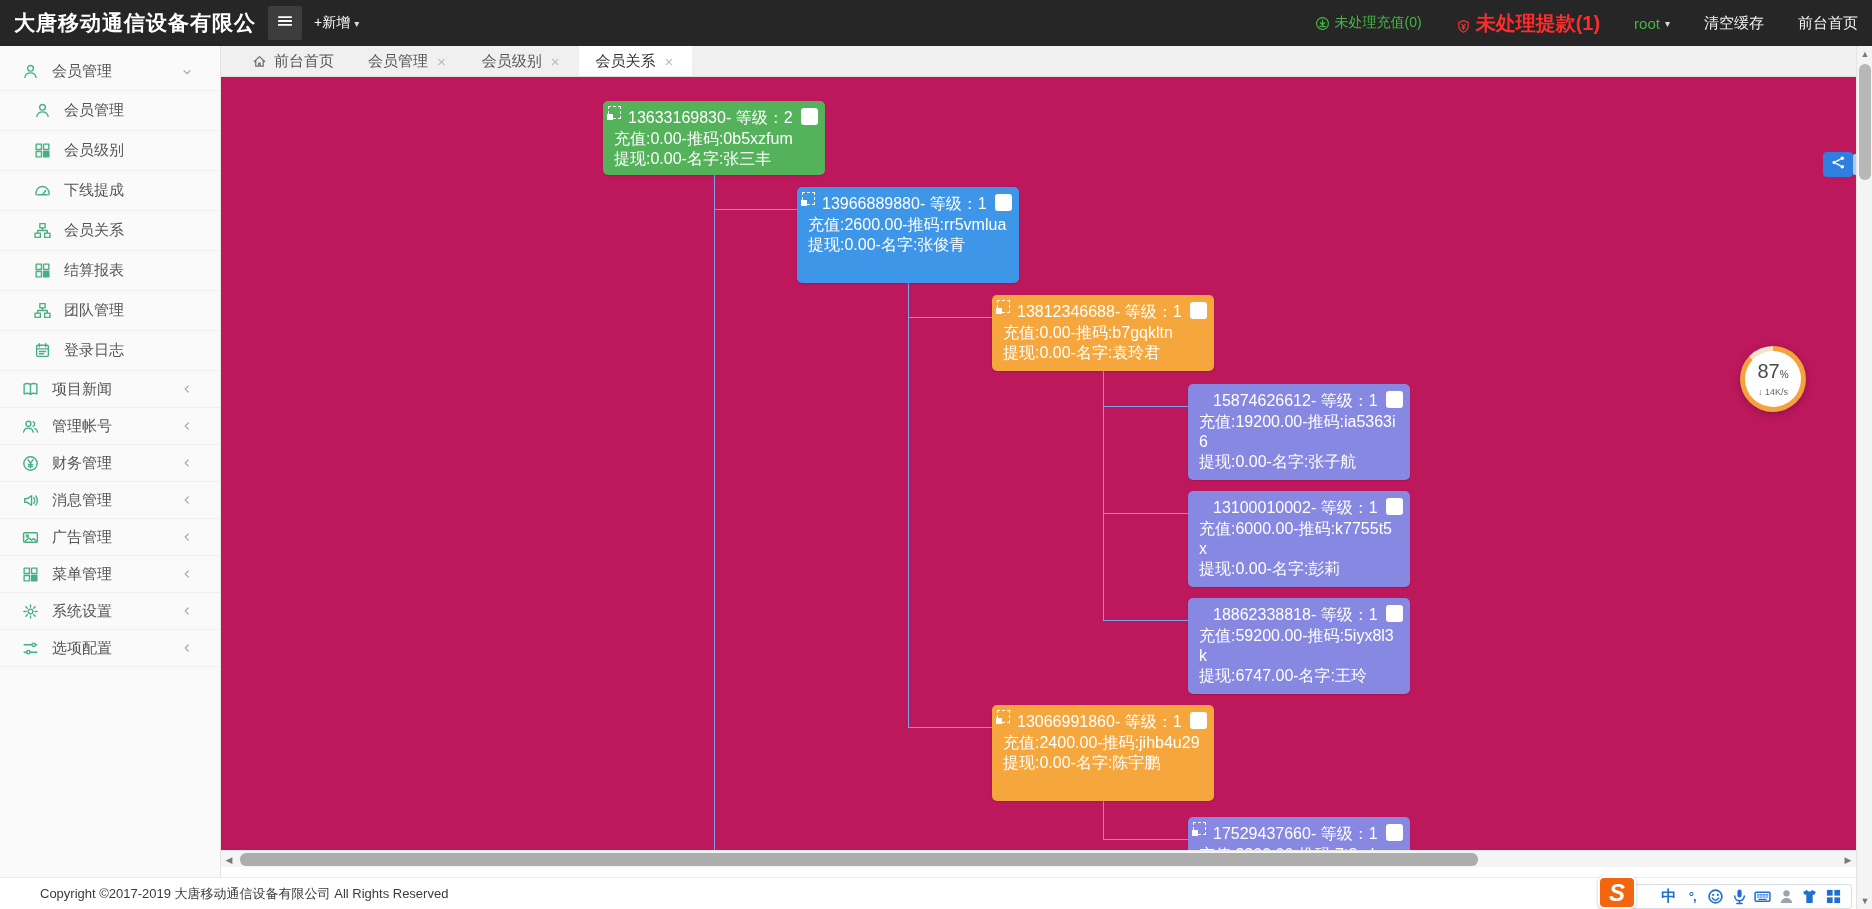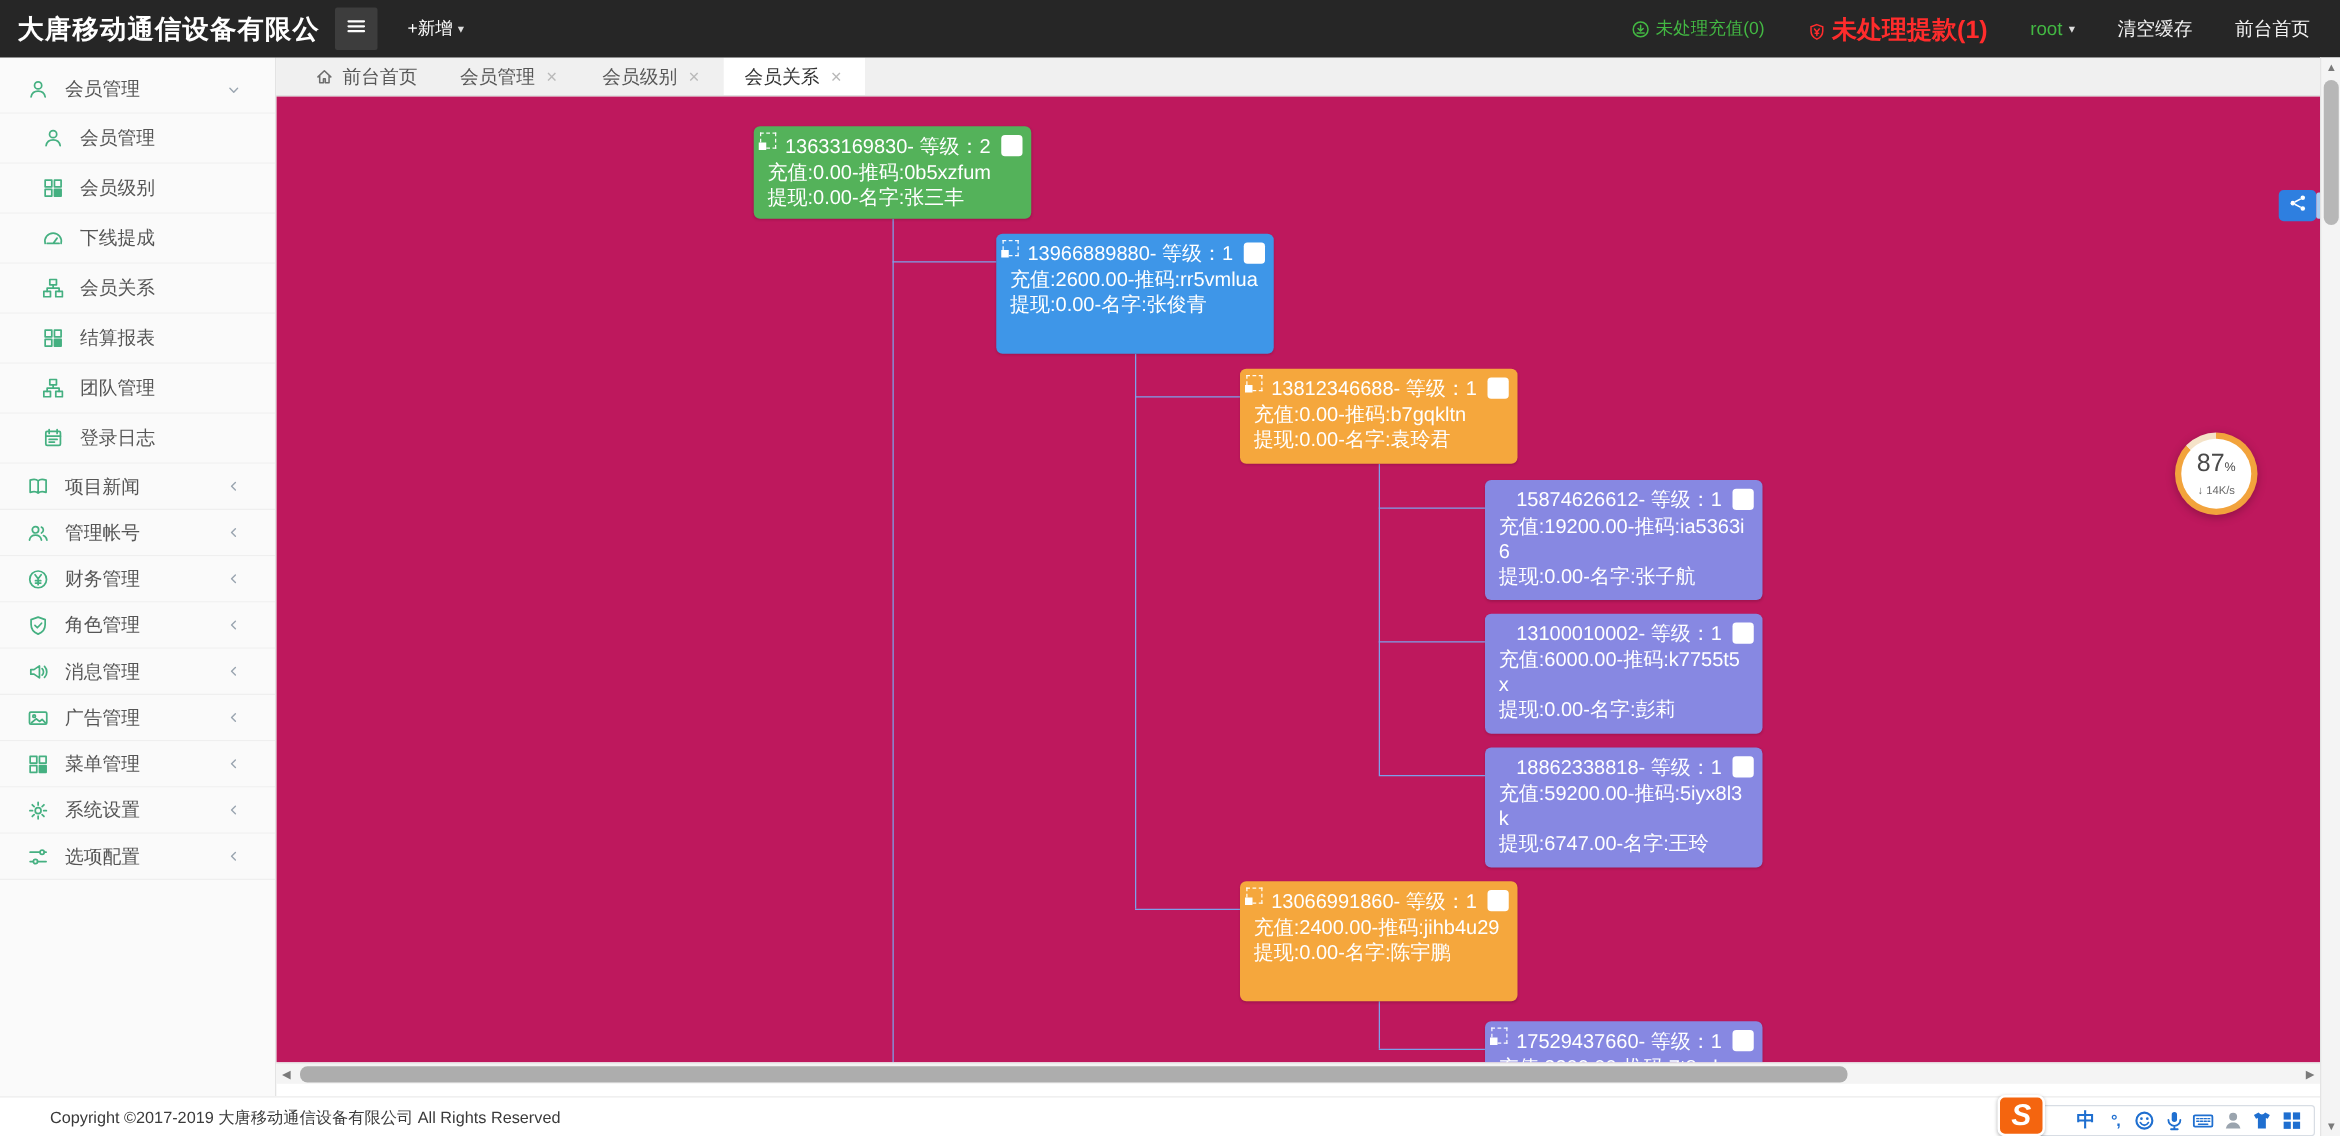--- a/index.html
+++ b/index.html
@@ -7,24 +7,24 @@
   #root{position:relative;width:1872px;height:909px;background:#fff;overflow:hidden;
         font-family:"Liberation Sans","DejaVu Sans",sans-serif;color:#333;}
 
   
   .topbar{position:absolute;left:0;top:0;width:1872px;height:46px;background:#262626;
           display:flex;align-items:center;z-index:40;}
   .tb-title{color:#fff;font-size:21px;font-weight:bold;margin-left:14px;letter-spacing:1px;white-space:nowrap;}
   .tb-burger{width:34px;height:34px;background:#3d3d3d;border-radius:2px;margin-left:12px;
              display:flex;align-items:center;justify-content:center;color:#fff;cursor:pointer;}
   .tb-burger svg{width:18px;height:18px;}
-  .tb-new{color:#fff;font-size:14px;margin-left:24px;cursor:pointer;display:flex;align-items:center;gap:4px;justify-content:flex-end;}
+  .tb-new{color:#fff;font-size:14px;margin-left:12px;cursor:pointer;display:flex;align-items:center;gap:4px;justify-content:flex-end;}
   .tb-caret{font-size:10px;color:#ddd;}
   .tb-spacer{flex:1;}
-  .tb-right{display:flex;gap:34px;margin-right:24px;}
+  .tb-right{display:flex;gap:34px;margin-right:14px;}
   .tb-item{display:flex;align-items:center;gap:5px;cursor:pointer;white-space:nowrap;}
   .tb-recharge{color:#43b843;font-size:14px;}
   .tb-withdraw{color:#ff2c2c;font-size:20px;font-weight:bold;}
   .tb-user{color:#43b843;font-size:15px;}
   .tb-link{color:#f2f2f2;font-size:15px;}
   .mini-ic{width:15px;height:15px;display:inline-block;}
   .mini-ic svg{width:100%;height:100%;}
 
   
   .sidebar{position:absolute;left:0;top:46px;width:221px;height:831px;background:#fafafa;
@@ -232,30 +232,20 @@
         <span class="chev"><svg viewBox="0 0 16 16" fill="none" stroke="currentColor" stroke-width="1.3" stroke-linecap="round" stroke-linejoin="round">
             <path d="M9.5 4.5L6 8l3.5 3.5"></path>
           </svg></span>
       </div>
       <div class="srow section">
         <span class="s-ic"><svg viewBox="0 0 16 16" fill="none" stroke="currentColor" stroke-width="1.3" stroke-linecap="round" stroke-linejoin="round">
             <circle cx="8" cy="8" r="6.3"></circle>
             <path d="M5.7 4.5L8 7.6l2.3-3.1M8 7.6V12M6 9h4M6 10.8h4"></path>
           </svg></span>
         <span class="slabel">财务管理</span>
-        <span class="chev"><svg viewBox="0 0 16 16" fill="none" stroke="currentColor" stroke-width="1.3" stroke-linecap="round" stroke-linejoin="round">
-            <path d="M9.5 4.5L6 8l3.5 3.5"></path>
-          </svg></span>
-      </div>
-      <div class="srow section">
-        <span class="s-ic"><svg viewBox="0 0 16 16" fill="none" stroke="currentColor" stroke-width="1.3" stroke-linecap="round" stroke-linejoin="round">
-            <path d="M8 1.6l5.3 1.9v3.6c0 3.5-2.1 6-5.3 7.3-3.2-1.3-5.3-3.8-5.3-7.3V3.5z"></path>
-            <path d="M5.6 7.8l1.8 1.8 3.2-3.4"></path>
-          </svg></span>
-        <span class="slabel">角色管理</span>
         <span class="chev"><svg viewBox="0 0 16 16" fill="none" stroke="currentColor" stroke-width="1.3" stroke-linecap="round" stroke-linejoin="round">
             <path d="M9.5 4.5L6 8l3.5 3.5"></path>
           </svg></span>
       </div>
       <div class="srow section">
         <span class="s-ic"><svg viewBox="0 0 16 16" fill="none" stroke="currentColor" stroke-width="1.3" stroke-linecap="round" stroke-linejoin="round">
             <path d="M2.5 6.3h2.4L9 3.5v9L4.9 9.7H2.5z"></path>
             <path d="M11 5.5a3.5 3.5 0 0 1 0 5M12.8 3.8a6 6 0 0 1 0 8.4"></path>
           </svg></span>
         <span class="slabel">消息管理</span>

